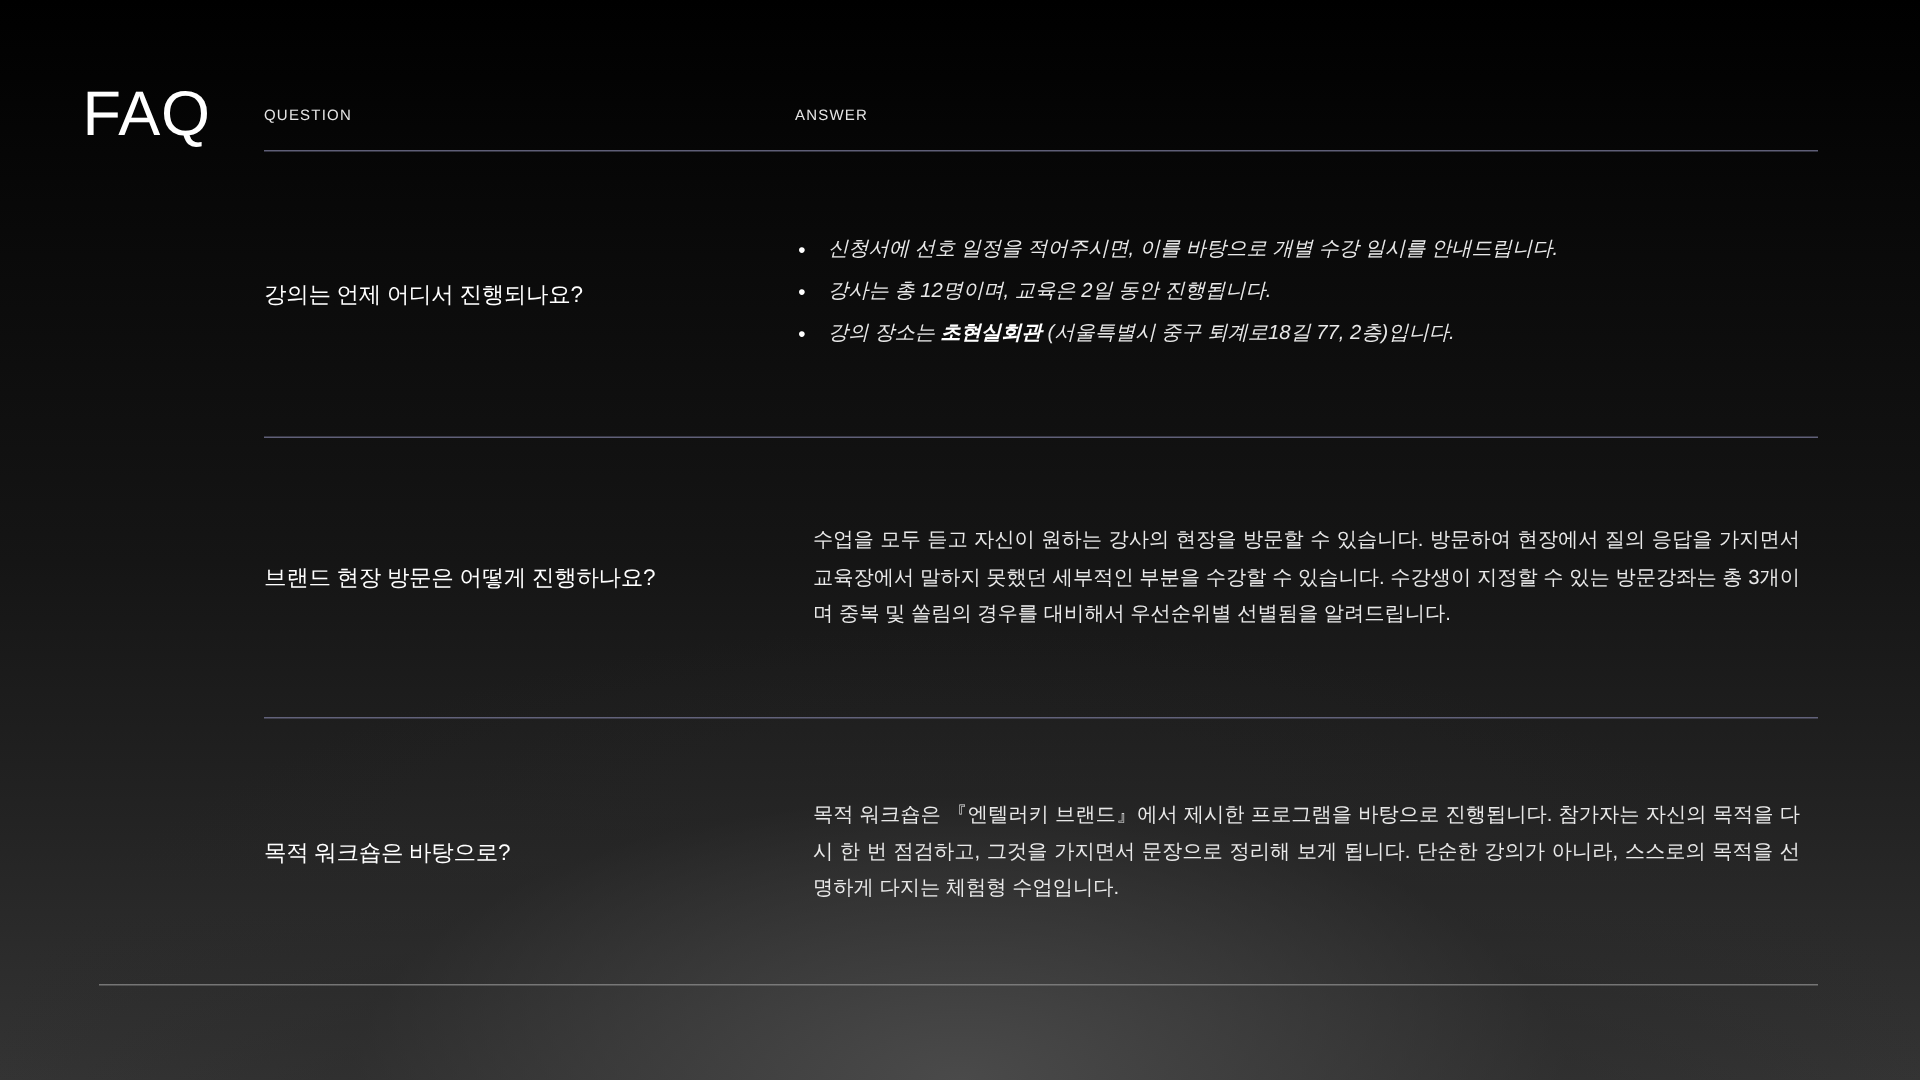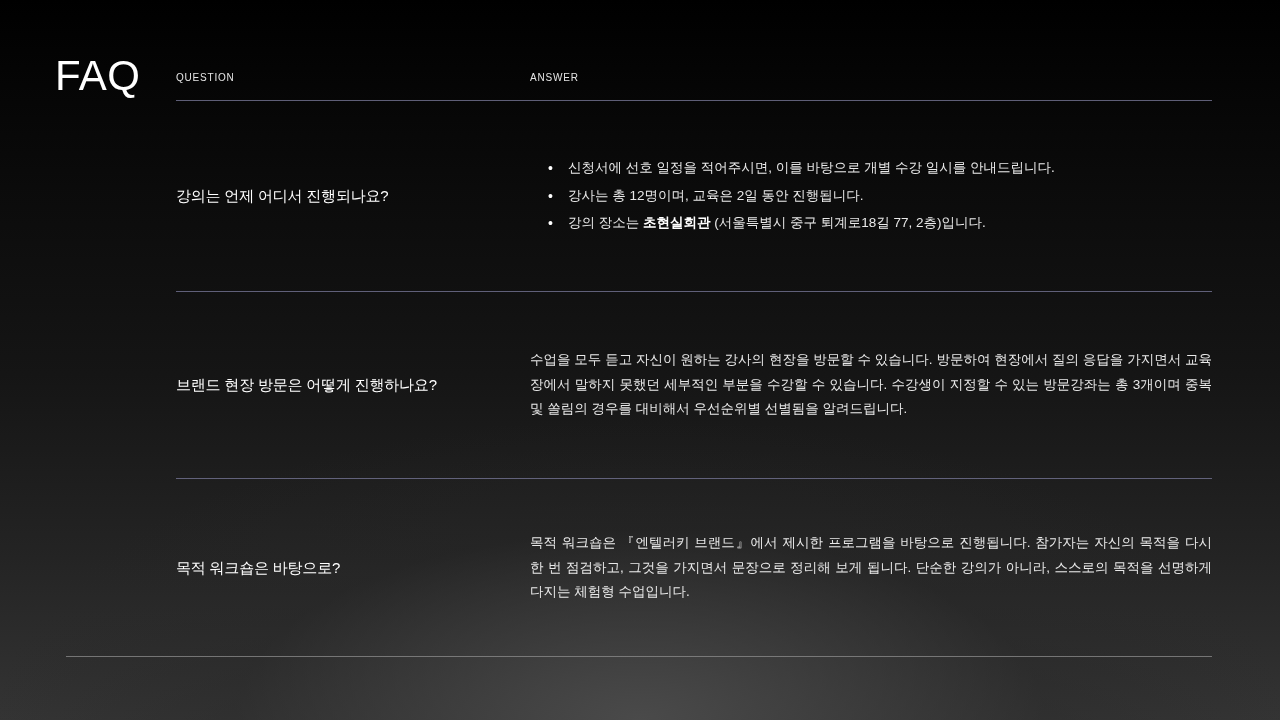--- a/index.html
+++ b/index.html
@@ -79,39 +79,40 @@
     color: #ffffff;
     letter-spacing: -0.2px;
   }
   .row .a {
     flex: 1 1 auto;
     font-size: 13.5px;
     line-height: 1.85;
     color: #e9e9e9;
   }
   ul.bullets {
-    margin: 16px;
+    margin: 0;
     padding: 0 0 0 22px;
     list-style: none;
+    font-style: italic;
   }
   ul.bullets li {
     position: relative;
     margin: 0 0 3px 0;
     line-height: 1.85;
   }
   ul.bullets li::before {
     content: "\2022";
     position: absolute;
     left: -20px;
     top: 0;
     color: #ffffff;
     font-size: 14px;
   }
   .para {
-    margin: 0;
+    margin: 12px;
     text-align: justify;
     text-justify: inter-character;
   }
   b { font-weight: bold; color: #ffffff; }
   .row-a { min-height: 190px; }
   .row-b { min-height: 186px; }
   .row-c { min-height: 178px; }
 </style>
 </head>
 <body>

